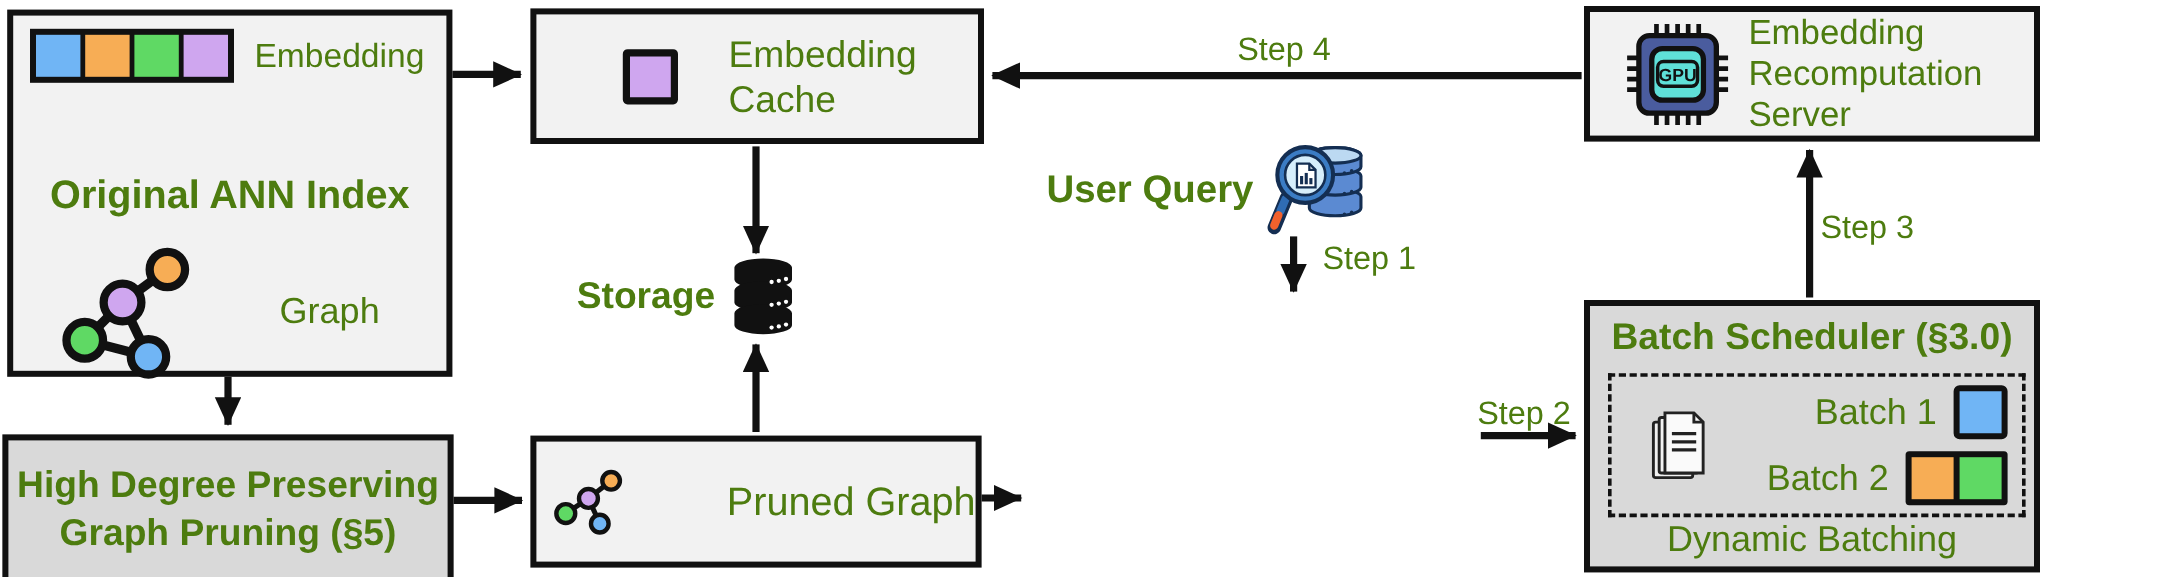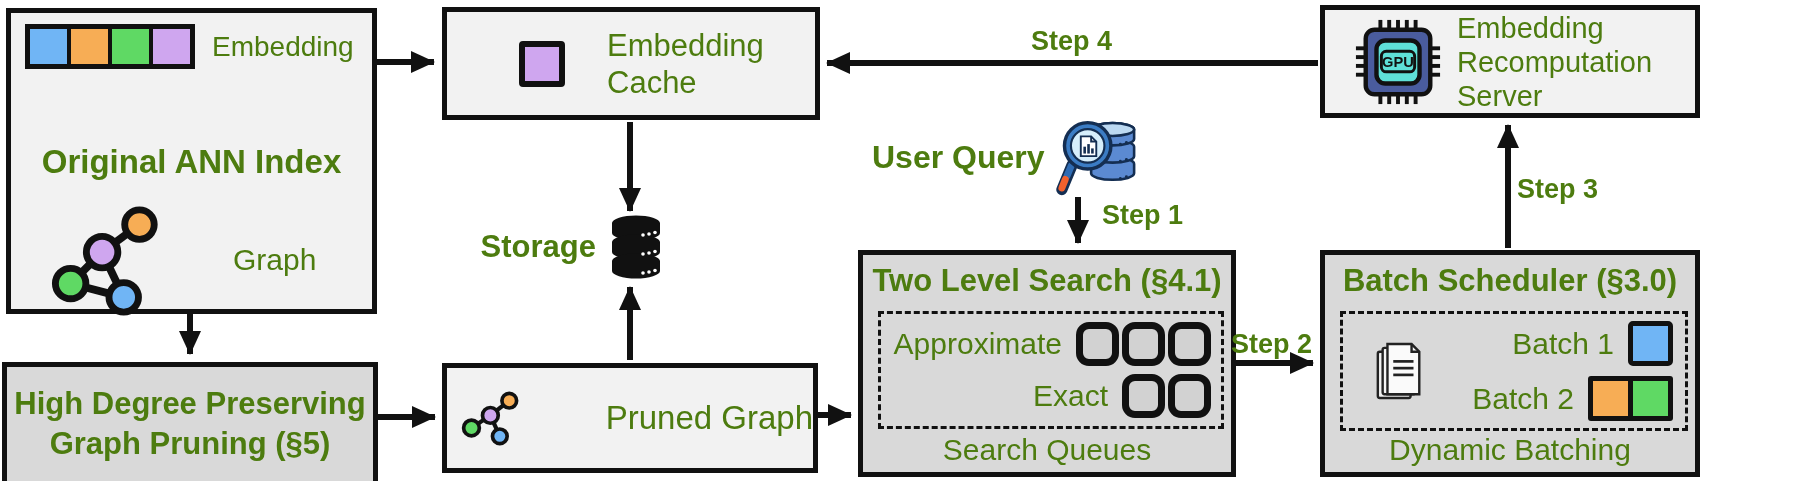--- a/index.html
+++ b/index.html
@@ -2,21 +2,21 @@
 <html><head>
 <meta charset="utf-8">
 <style>
   html,body{margin:0;padding:0;background:#fff;}
   .canvas{position:relative;width:1817px;height:481px;background:#ffffff;
           font-family:"Liberation Sans",sans-serif;color:#4d7c0f;overflow:hidden;}
   .arrows{position:absolute;left:0;top:0;z-index:1;}
   .box{position:absolute;border:5px solid #111;background:#f2f2f2;box-sizing:border-box;z-index:2;}
   .box.dark{background:#d9d9d9;}
   .floating{position:absolute;z-index:3;display:flex;align-items:center;}
-  .step{position:absolute;z-index:3;font-size:27px;font-weight:bold;white-space:nowrap;}
+  .step{position:absolute;z-index:3;font-size:27px;font-weight:normal;white-space:nowrap;}
 
   
   .emb-row{position:absolute;left:14px;top:11px;display:flex;align-items:center;}
   .emb-strip{display:flex;gap:4px;background:#111;padding:5px;}
   .emb-cell{width:37px;height:35px;}
   .c-blue{background:#70b5f5;}.c-orange{background:#f7ad55;}
   .c-green{background:#5fd964;}.c-purple{background:#cfa6ef;}
   .emb-label{font-size:28px;margin-left:17px;}
   .ann-title{position:absolute;left:0;right:0;top:130px;text-align:center;
              font-size:33px;font-weight:bold;white-space:nowrap;}
@@ -184,41 +184,20 @@
           <circle cx="92" cy="22" r="14" fill="#f7ad55"></circle>
           <circle cx="56" cy="50" r="15" fill="#cfa6ef"></circle>
           <circle cx="20" cy="74" r="15" fill="#5fd964"></circle>
           <circle cx="74" cy="90" r="14" fill="#70b5f5"></circle>
         </g>
       </svg>
       <div class="pruned-label">Pruned Graph</div>
     </div>
   </div>
 
-  <div class="box dark" style="left:858px;top:250px;width:378px;height:227px;">
-    <div class="panel-title">Two Level Search (§4.1)</div>
-    <div class="dashed tl-dashed">
-      <div class="q-row">
-        <div class="q-label">Approximate</div>
-        <div class="q-squares">
-          <div class="queue"></div>
-          <div class="queue"></div>
-          <div class="queue"></div>
-        </div>
-      </div>
-      <div class="q-row">
-        <div class="q-label">Exact</div>
-        <div class="q-squares">
-          <div class="queue"></div>
-          <div class="queue"></div>
-        </div>
-      </div>
-    </div>
-    <div class="panel-footer">Search Queues</div>
-  </div>
 
   <div class="box dark" style="left:1320px;top:250px;width:380px;height:227px;">
     <div class="panel-title">Batch Scheduler (§3.0)</div>
     <div class="dashed bs-dashed">
       <div class="docs-holder">
         <svg width="54" height="64" viewBox="0 0 56 66">
           <rect x="5" y="12" width="34" height="48" rx="2" fill="#f0f0f0" stroke="#222" stroke-width="2.5"></rect>
           <rect x="10" y="8" width="34" height="48" rx="2" fill="#f4f4f4" stroke="#222" stroke-width="2.5"></rect>
           <path d="M15,4 h25 l8,8 v44 h-33 z" fill="#fafafa" stroke="#222" stroke-width="2.5"></path>
           <path d="M40,4 v8 h8" fill="none" stroke="#222" stroke-width="2.5"></path>

